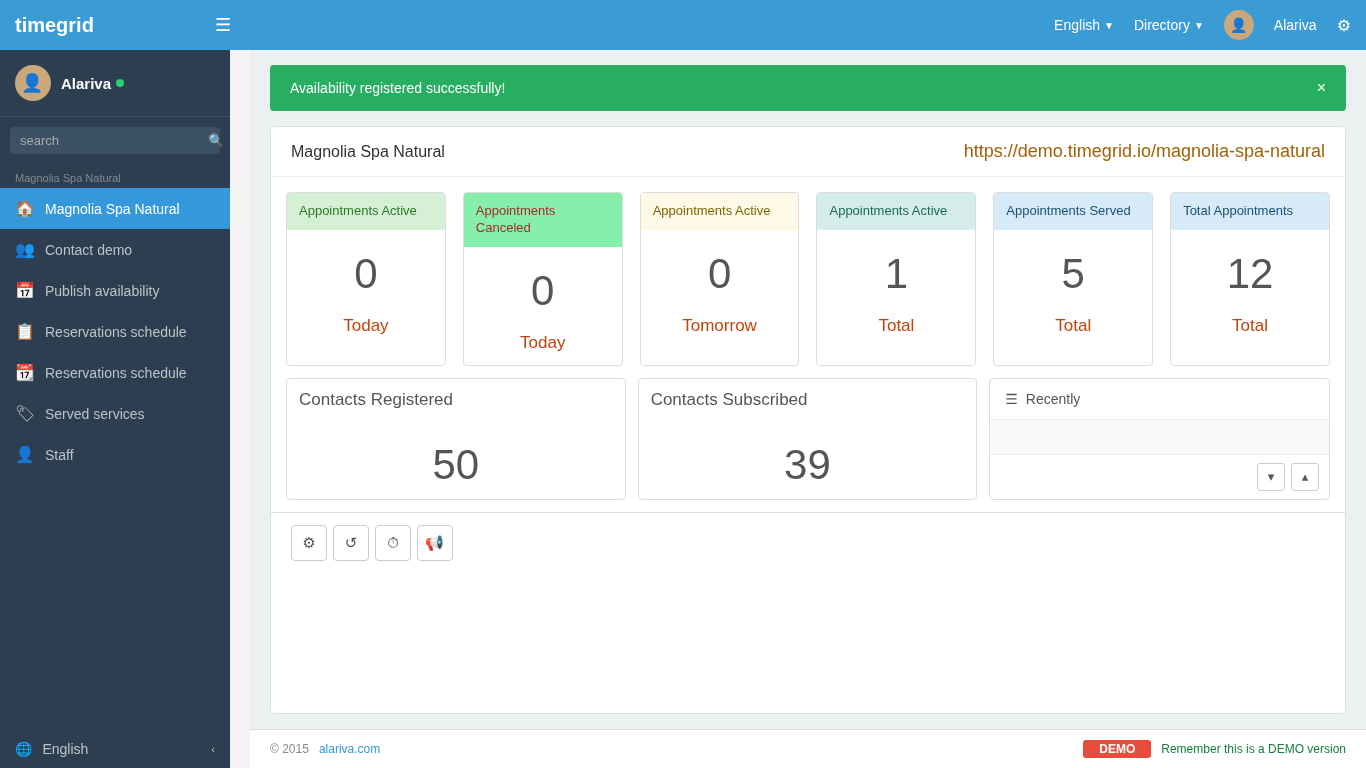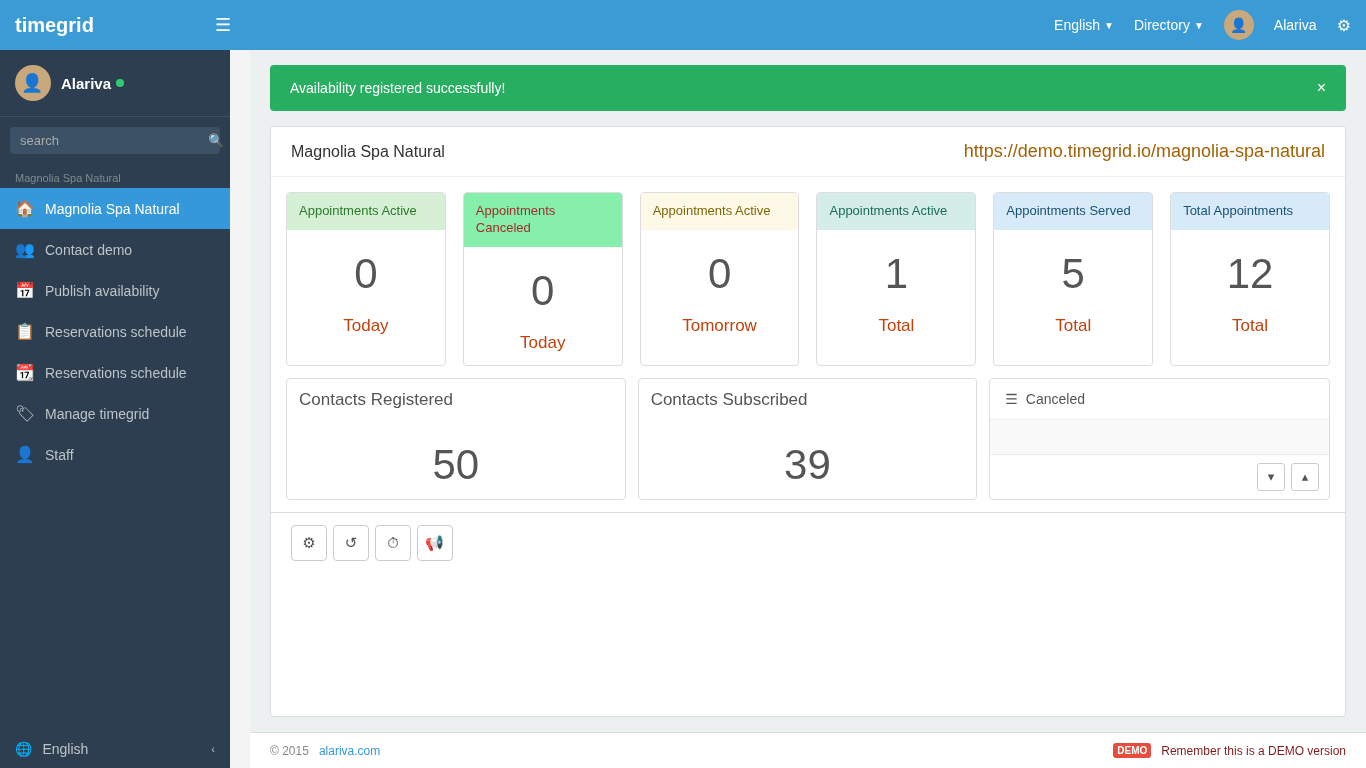--- a/index.html
+++ b/index.html
@@ -350,28 +350,28 @@
       color: #888;
       display: flex;
       align-items: center;
       gap: 10px;
       flex-shrink: 0;
     }
     .footer-link { color: #3498db; text-decoration: none; }
     .demo-badge {
       background: #e74c3c;
       color: #fff;
-      font-size: 10px;
+      font-size: 12px;
       font-weight: bold;
-      padding: 2px 4px;
+      padding: 2px 16px;
       border-radius: 3px;
       text-transform: uppercase;
       margin-left: auto;
     }
-    .footer-demo-text { color: #7f1d1d; font-size: 12px; }
+    .footer-demo-text { color: #15803d; font-size: 12px; }
   </style>
 </head>
 <body>
 
 <nav class="top-nav">
   <span class="top-nav-brand">timegrid</span>
   <span class="top-nav-hamburger">☰</span>
   <div class="top-nav-right">
     <span class="nav-link">
       <span>English</span>
@@ -420,21 +420,21 @@
     <div class="sidebar-item">
       <span class="item-icon">📋</span>
       <span>Reservations schedule</span>
     </div>
     <div class="sidebar-item">
       <span class="item-icon">📆</span>
       <span>Reservations schedule</span>
     </div>
     <div class="sidebar-item">
       <span class="item-icon">🏷</span>
-      <span>Manage timegrid</span>
+      <span>Served services</span>
     </div>
     <div class="sidebar-item">
       <span class="item-icon">👤</span>
       <span>Staff</span>
     </div>
 
     <div class="sidebar-lang">
       <span class="item-icon">🌐</span>
       <span>English</span>
       <span class="chevron">‹</span>
@@ -516,21 +516,21 @@
         <div class="contact-card">
           <div class="contact-card-header">Contacts Subscribed</div>
           <div class="contact-card-body">
             <div class="contact-card-number">39</div>
           </div>
         </div>
 
         <div class="recently-card">
           <div class="recently-card-header">
             <span>☰</span>
-            <span>Canceled</span>
+            <span>Recently</span>
           </div>
           <div class="recently-card-body"></div>
           <div class="recently-card-footer">
             <button class="recently-btn">▾</button>
             <button class="recently-btn">▴</button>
           </div>
         </div>
       </div>
 
       <div class="bottom-toolbar">

